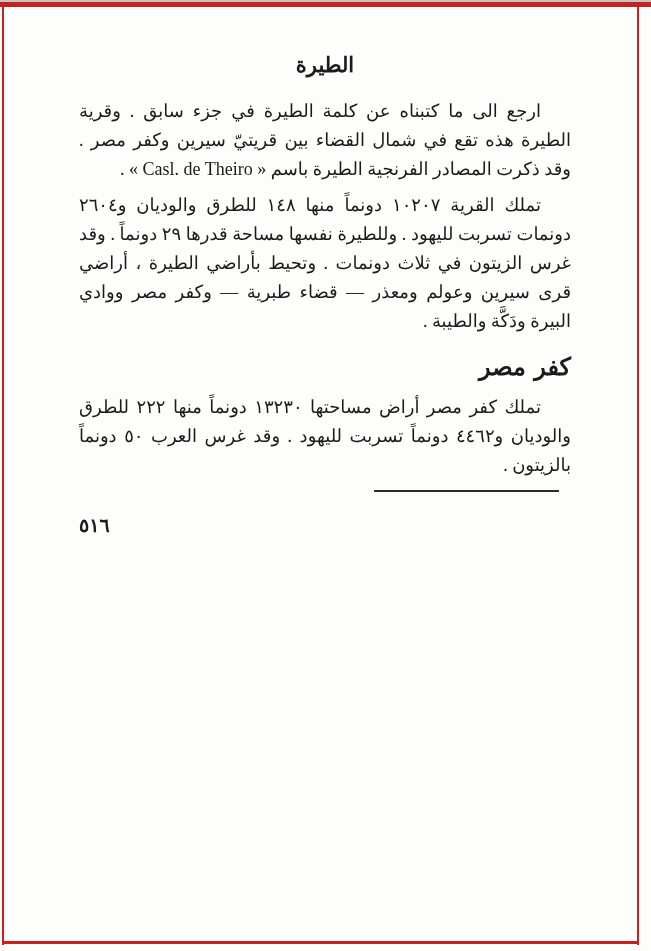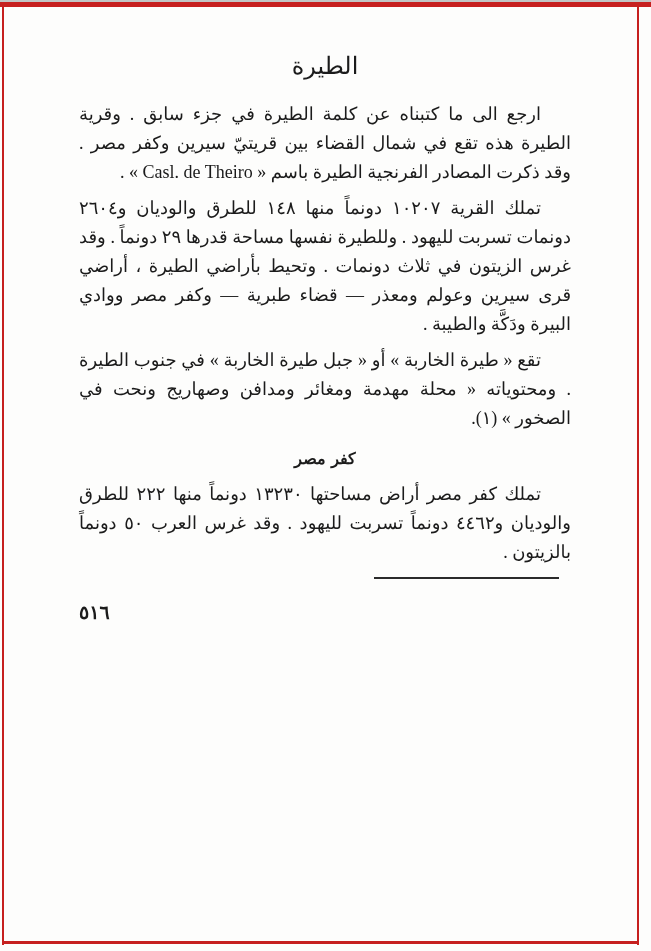--- a/index.html
+++ b/index.html
@@ -21,36 +21,36 @@
 
   
   .content {
     position: absolute;
     top: 52px; right: 80px;
     width: 492px;
     direction: rtl;
   }
   .doc-title {
     text-align: center;
-    font-weight: normal;
-    font-size: 24px;
+    font-weight: bold;
+    font-size: 21px;
     margin: 0 0 20px 0;
   }
   .para {
     font-size: 18px;
     line-height: 29px;
     text-align: justify;
     text-indent: 30px;
     margin: 0 0 7px 0;
     font-family: Liberation Serif, serif;
   }
   .section-heading {
-    text-align: center;
+    text-align: right;
     font-weight: bold;
-    font-size: 16px;
+    font-size: 24px;
     margin: 16px 0 12px 0;
   }
   .footnote-rule {
     width: 185px; height: 2px;
     background: #2b2b2b;
     margin: 10px 12px 9px auto; 
   }
   .footnote {
     font-size: 15px;
     line-height: 21px;
@@ -73,21 +73,20 @@
 <div class="frame-left"></div>
 <div class="frame-right"></div>
 <div class="frame-bottom"></div>
 
 <div class="content">
 
   <h1 class="doc-title">الطيرة</h1>
 
   <p class="para">ارجع الى ما كتبناه عن كلمة الطيرة في جزء سابق . وقرية الطيرة هذه تقع في شمال القضاء بين قريتيّ سيرين وكفر مصر . وقد ذكرت المصادر الفرنجية الطيرة باسم « Casl. de Theiro » .</p>
   <p class="para">تملك القرية ١٠٢٠٧ دونماً منها ١٤٨ للطرق والوديان و٢٦٠٤ دونمات تسربت لليهود . وللطيرة نفسها مساحة قدرها ٢٩ دونماً . وقد غرس الزيتون في ثلاث دونمات . وتحيط بأراضي الطيرة ، أراضي قرى سيرين وعولم ومعذر — قضاء طبرية — وكفر مصر ووادي البيرة ودَكَّة والطيبة .</p>
-  <p class="para">تقع « طيرة الخاربة » أو « جبل طيرة الخاربة » في جنوب الطيرة . ومحتوياته « محلة مهدمة ومغائر ومدافن وصهاريج ونحت في الصخور » (١).</p>
 
   <h2 class="section-heading">كفر مصر</h2>
 
   <p class="para">تملك كفر مصر أراض مساحتها ١٣٢٣٠ دونماً منها ٢٢٢ للطرق والوديان و٤٤٦٢ دونماً تسربت لليهود . وقد غرس العرب ٥٠ دونماً بالزيتون .</p>
 
   <div class="footnote-rule"></div>
 
   <div class="page-number">٥١٦</div>
 
 </div>

